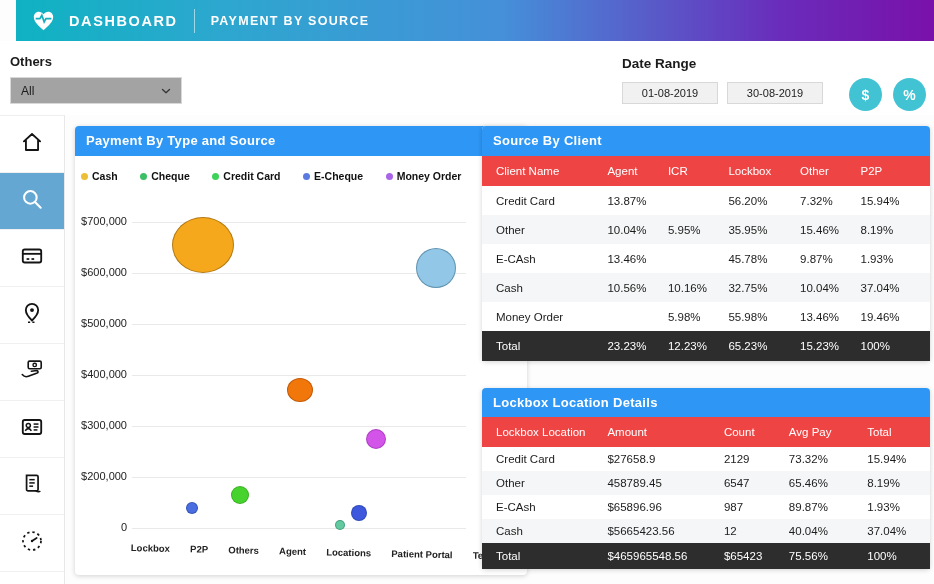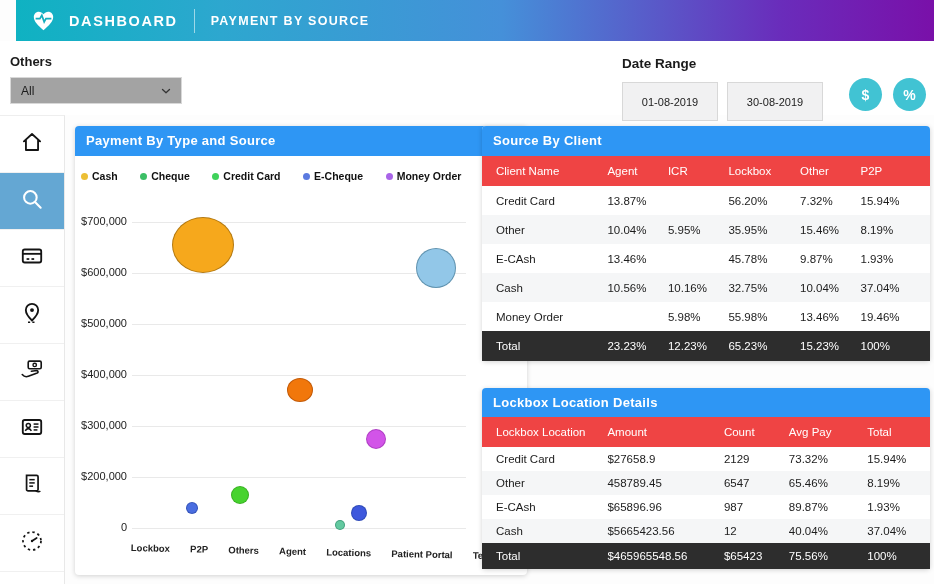--- a/index.html
+++ b/index.html
@@ -16,21 +16,21 @@
   .hdr-divider{width:1px;height:24px;background:rgba(255,255,255,.55);margin:0 16px;}
   .page-title{color:#fff;font-weight:bold;font-size:12.5px;letter-spacing:1.3px;}
 
   
   .filter-bar{position:absolute;left:0;top:41px;width:934px;height:74px;background:#fff;}
   .clients-label{position:absolute;left:10px;top:13px;font-size:13px;font-weight:bold;}
   .clients-select{position:absolute;left:10px;top:36px;width:172px;height:27px;background:#a3a3a3;
     border:1px solid #d8d8d8;font-size:12px;display:flex;align-items:center;padding:0 10px;cursor:pointer;}
   .clients-select .chev{position:absolute;right:8px;top:6px;width:14px;height:14px;}
   .daterange-label{position:absolute;left:622px;top:15px;font-size:13.5px;font-weight:bold;}
-  .date-input{position:absolute;top:41px;height:39px;width:96px;background:#f1f1f2;border:1px solid #d8d8d8;
+  .date-input{position:absolute;top:41px;height:22px;width:96px;background:#f1f1f2;border:1px solid #d8d8d8;
     font-family:"Liberation Sans",sans-serif;font-size:11px;color:#222;text-align:center;}
   .date-from{left:622px;}
   .date-to{left:727px;}
   .circle-btn{position:absolute;top:37px;width:33px;height:33px;border-radius:50%;background:#41c3d3;border:none;
     color:#fff;font-size:14px;font-weight:bold;display:flex;align-items:center;justify-content:center;cursor:pointer;
     font-family:"Liberation Sans",sans-serif;}
   .btn-dollar{left:849px;}
   .btn-percent{left:893px;}
 
   

